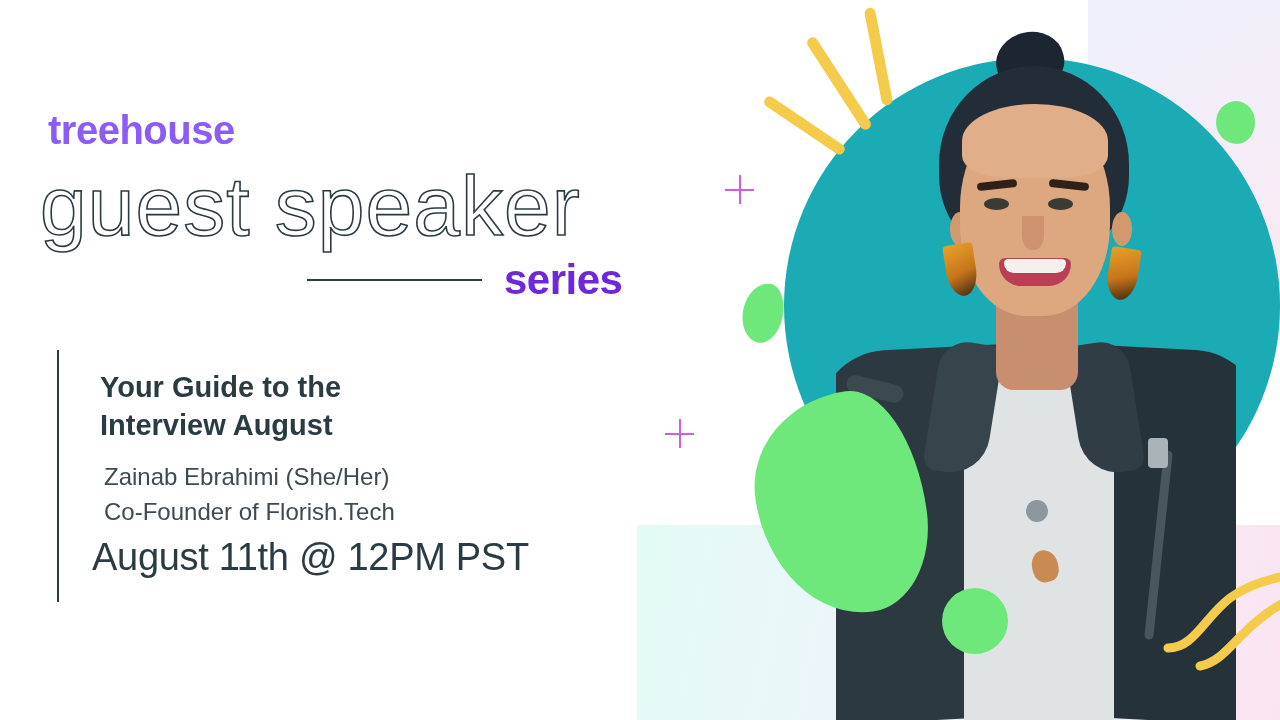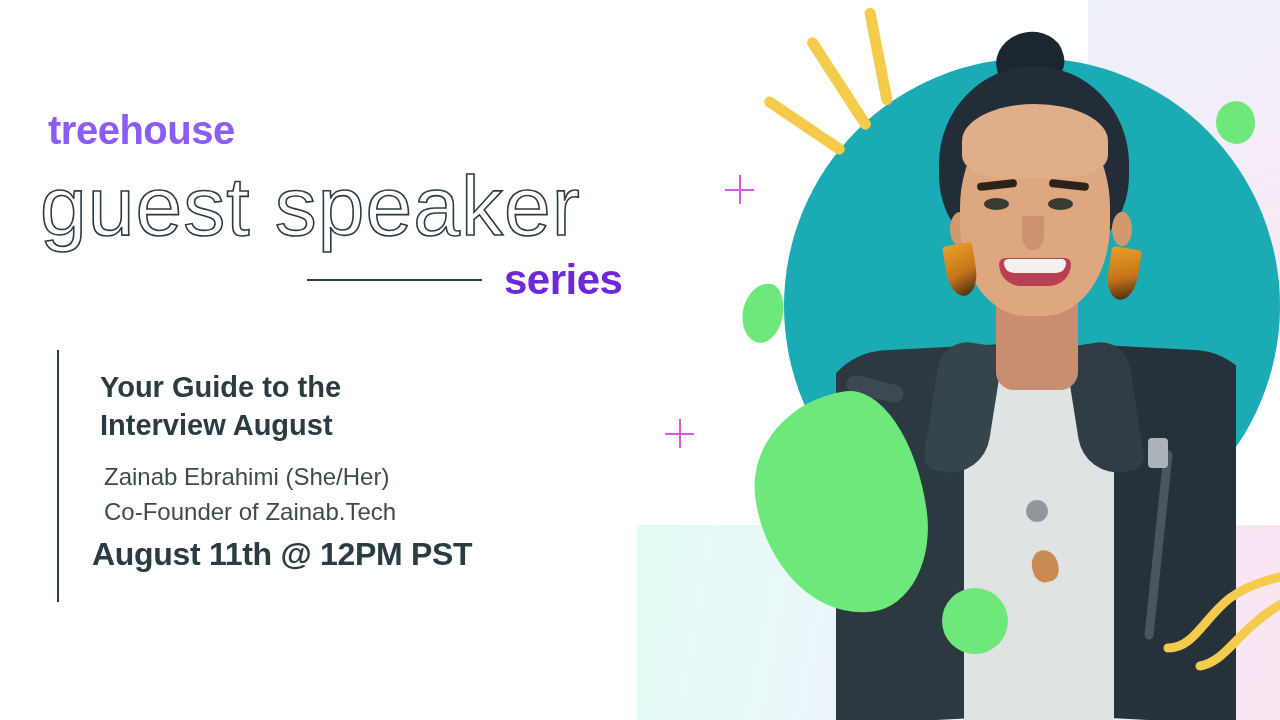--- a/index.html
+++ b/index.html
@@ -191,21 +191,21 @@
   .talk-title{
     position:absolute;left:100px;top:368px;width:470px;
     font-size:29px;font-weight:700;line-height:1.32;color:#2A3B42;
   }
   .speaker{
     position:absolute;left:92px;top:460px;width:470px;
     font-size:24px;font-weight:400;line-height:1.45;color:#3c4b52;margin-left:12px;
   }
   .datetime{
     position:absolute;left:92px;top:536px;
-    font-size:32px;font-weight:700;color:#2A3B42;letter-spacing:-0.3px;
+    font-size:38px;font-weight:400;color:#2A3B42;letter-spacing:-0.3px;
   }
 </style>
 </head>
 <body>
 
 <div class="stage">
 
   <div class="panel-tr"></div>
   <div class="panel-br"></div>
 
@@ -268,18 +268,18 @@
 
   <div class="rule-v"></div>
 
   <div class="talk-title">
     <div>Your Guide to the</div>
     <div>Interview August</div>
   </div>
 
   <div class="speaker">
     <div>Zainab Ebrahimi (She/Her)</div>
-    <div>Co-Founder of Zainab.Tech</div>
+    <div>Co-Founder of Florish.Tech</div>
   </div>
 
   <div class="datetime">August 11th @ 12PM PST</div>
 
 </div>
 
 </body></html>

